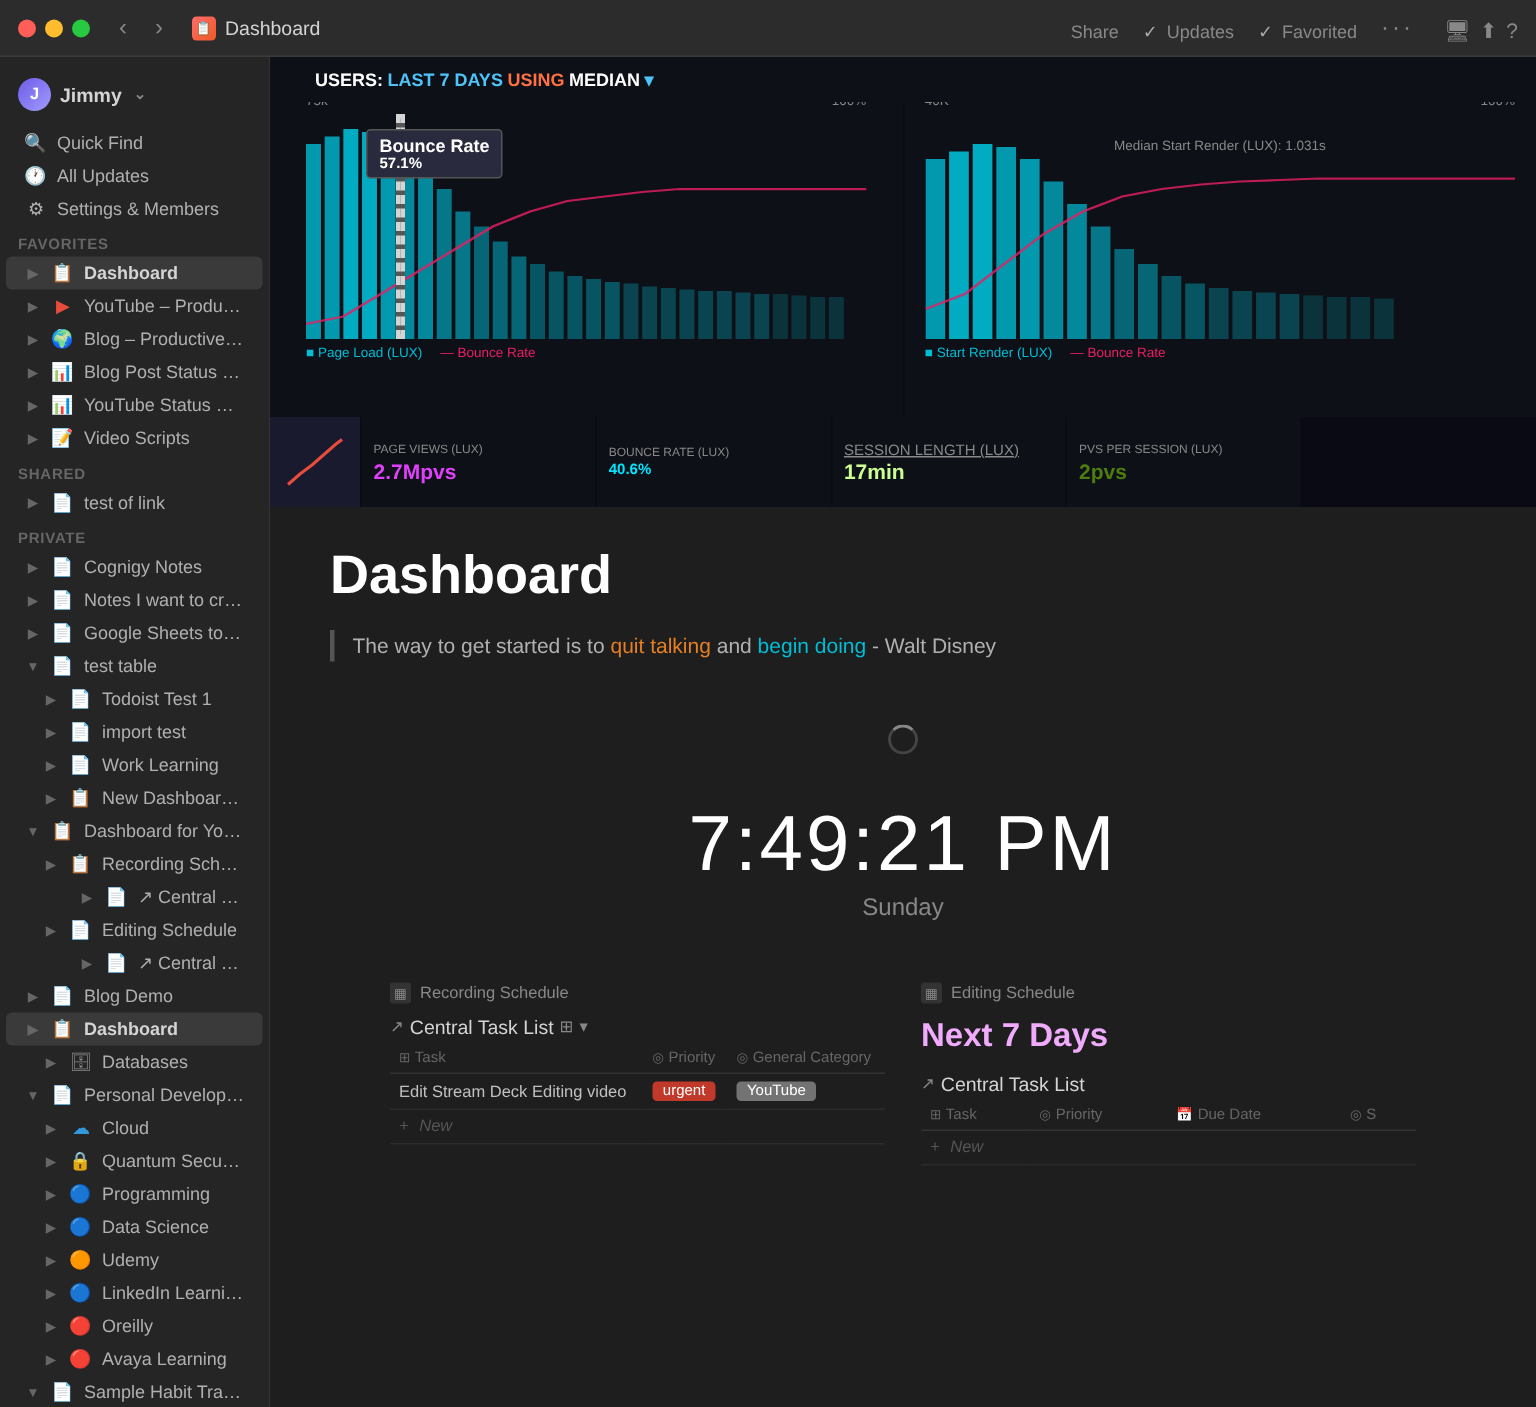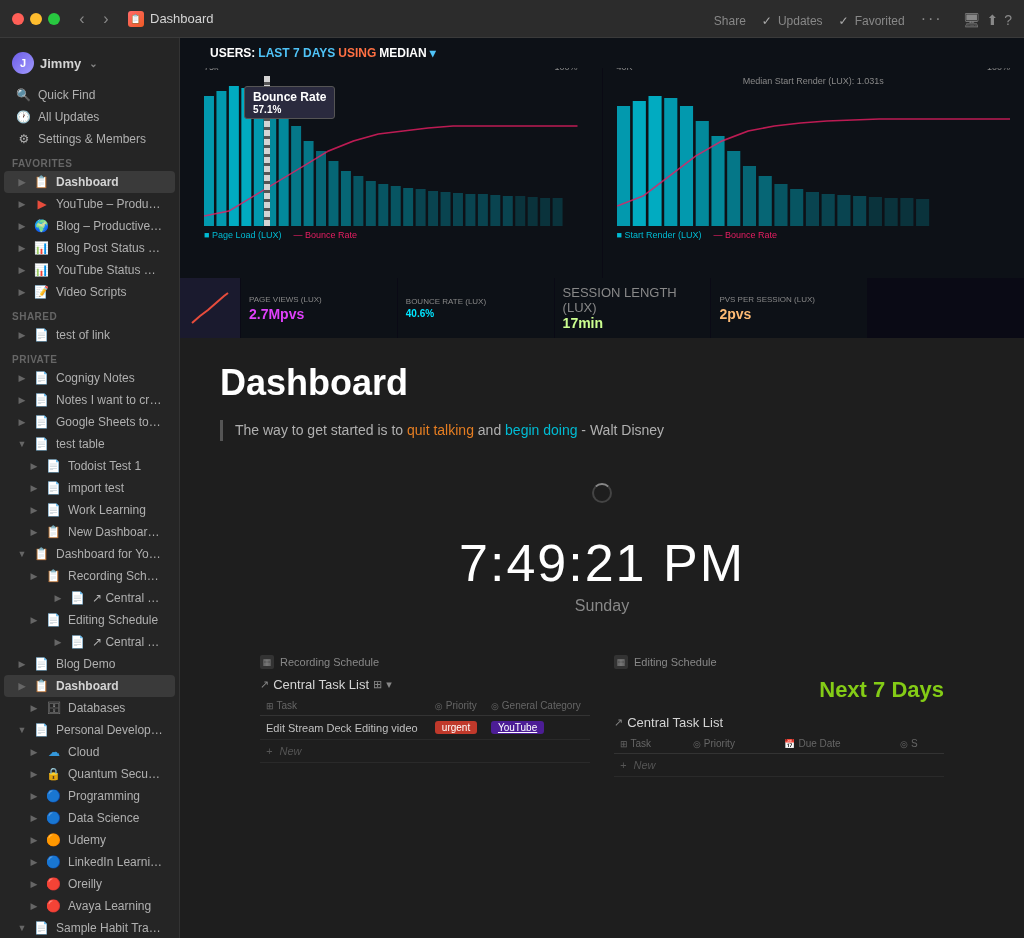--- a/index.html
+++ b/index.html
@@ -260,21 +260,21 @@
       display: flex; align-items: center; justify-content: center;
       font-size: 9px;
     }
 
     .task-section-title {
       font-size: 22px;
       font-weight: 700;
       margin-bottom: 12px;
     }
     .task-section-title.purple { color: #9b59b6; }
-    .task-section-title.orange { color: #84cc16; text-align: right; }
+    .task-section-title.orange { color: #f0abfc; }
 
     .task-list-header-row {
       display: flex;
       align-items: center;
       gap: 8px;
       margin-bottom: 4px;
     }
 
     .task-list-name {
       display: flex;
@@ -309,21 +309,21 @@
     }
 
     .badge {
       display: inline-block;
       padding: 1px 7px;
       border-radius: 3px;
       font-size: 10px;
       font-weight: 500;
     }
     .badge-urgent { background: #c0392b; color: #fff; }
-    .badge-youtube { background: #4c1d95; color: #fff; text-decoration: underline; }
+    .badge-youtube { background: #737373; color: #fff; }
 
     .th-icon { margin-right: 3px; font-size: 9px; }
 
     .new-row td { color: #555; font-style: italic; }
     .new-row td .plus { color: #555; margin-right: 4px; }
 
     .loading-spinner {
       display: flex;
       justify-content: center;
       align-items: center;
@@ -654,21 +654,21 @@
               <rect x="144" y="116" width="10" height="34" fill="#00bcd4" opacity="0.3"></rect>
               <rect x="156" y="118" width="10" height="32" fill="#00bcd4" opacity="0.3"></rect>
               <rect x="168" y="119" width="10" height="31" fill="#00bcd4" opacity="0.3"></rect>
               <rect x="180" y="120" width="10" height="30" fill="#00bcd4" opacity="0.3"></rect>
               <rect x="192" y="121" width="10" height="29" fill="#00bcd4" opacity="0.2"></rect>
               <rect x="204" y="122" width="10" height="28" fill="#00bcd4" opacity="0.2"></rect>
               <rect x="216" y="122" width="10" height="28" fill="#00bcd4" opacity="0.2"></rect>
               <rect x="228" y="123" width="10" height="27" fill="#00bcd4" opacity="0.2"></rect>
               <polyline points="0,130 20,120 40,100 60,80 80,65 100,55 120,50 140,47 160,45 180,44 200,43 220,43 240,43 260,43 280,43 300,43" fill="none" stroke="#e91e63" stroke-width="1.5" opacity="0.8"></polyline>
             </svg>
-            <div style="position:absolute;top:0;left:50%;transform:translateX(-50%);font-size:9px;color:#888;white-space:nowrap;">Median Start Render (LUX): 1.031s</div>
+            <div style="position:absolute;top:16px;left:50%;transform:translateX(-50%);font-size:9px;color:#888;white-space:nowrap;">Median Start Render (LUX): 1.031s</div>
           </div>
           <div style="display:flex;gap:12px;font-size:9px;margin-top:4px;">
             <span style="color:#00bcd4;">■ Start Render (LUX)</span>
             <span style="color:#e91e63;">— Bounce Rate</span>
           </div>
         </div>
       </div>
 
       <div style="position:absolute;bottom:0;left:0;right:0;height:60px;display:grid;grid-template-columns:60px 1fr 1fr 1fr 1fr 1fr;gap:1px;background:#0a0a15;">
 
@@ -679,26 +679,26 @@
         </div>
         <div style="background:#0d1117;padding:4px 8px;display:flex;flex-direction:column;justify-content:center;">
           <div style="font-size:8px;color:#888;text-transform:uppercase;margin-bottom:2px;">Page Views (LUX)</div>
           <div style="font-size:14px;font-weight:700;color:#e040fb;">2.7Mpvs</div>
         </div>
         <div style="background:#0d1117;padding:4px 8px;display:flex;flex-direction:column;justify-content:center;">
           <div style="font-size:8px;color:#888;text-transform:uppercase;margin-bottom:2px;">Bounce Rate (LUX)</div>
           <div style="font-size:10px;font-weight:700;color:#00e5ff;">40.6%</div>
         </div>
         <div style="background:#0d1117;padding:4px 8px;display:flex;flex-direction:column;justify-content:center;">
-          <div style="font-size:13px;color:#888;text-transform:uppercase;margin-bottom:0;">Session Length (LUX)</div>
+          <div style="font-size:10px;color:#888;text-transform:uppercase;margin-bottom:0;text-decoration:underline;">Session Length (LUX)</div>
           <div style="font-size:14px;font-weight:700;color:#ccff90;">17min</div>
         </div>
         <div style="background:#0d1117;padding:4px 8px;display:flex;flex-direction:column;justify-content:center;">
           <div style="font-size:8px;color:#888;text-transform:uppercase;margin-bottom:2px;">PVs Per Session (LUX)</div>
-          <div style="font-size:14px;font-weight:700;color:#fdba74;">2pvs</div>
+          <div style="font-size:14px;font-weight:700;color:#4d7c0f;">2pvs</div>
         </div>
       </div>
 
       <div style="position:absolute;top:0;left:0;right:0;height:30px;background:#0d1117;display:flex;align-items:center;padding:0 16px;z-index:10;font-size:12px;font-weight:700;">
         <span style="color:#fff;margin-left:14px;">USERS: </span>
         <span style="color:#4fc3f7;margin-left:3px;">LAST 7 DAYS </span>
         <span style="color:#ff7043;margin-left:3px;">USING </span>
         <span style="color:#fff;margin-left:3px;">MEDIAN </span>
         <span style="color:#4fc3f7;margin-left:3px;cursor:pointer;">▾</span>
       </div>

